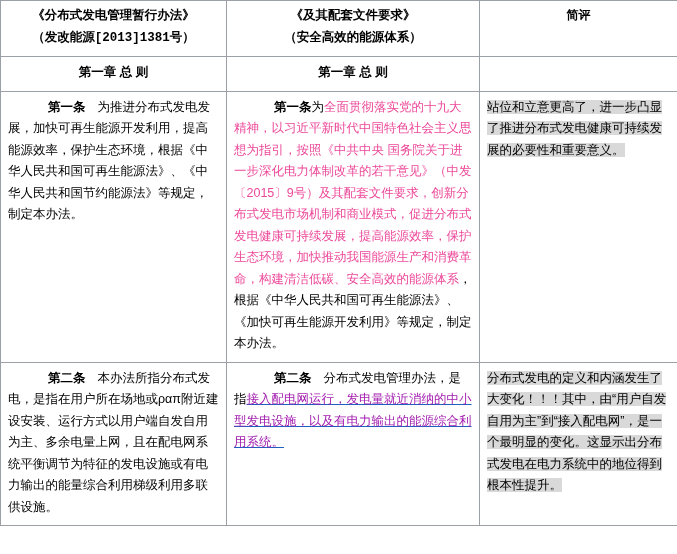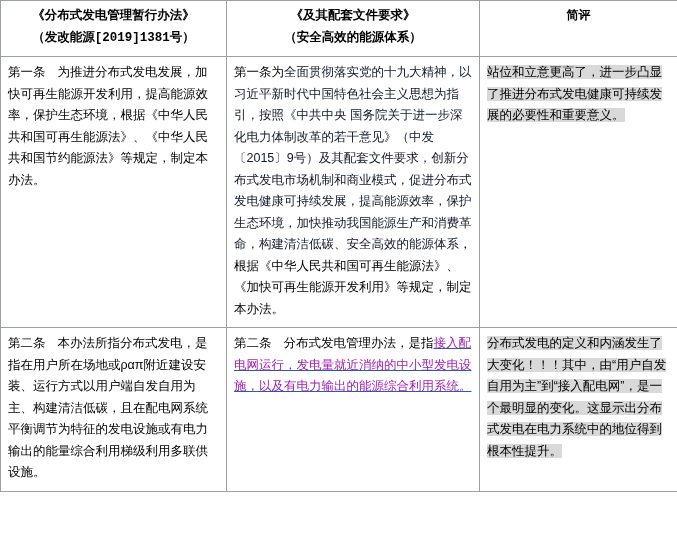--- a/index.html
+++ b/index.html
@@ -47,22 +47,22 @@
   .hdr .simple { font-weight: bold; font-size: 12px; }
 
   .chaprow td {
     text-align: center;
     font-weight: bold;
     font-size: 12.5px;
     padding: 3px 6px 4px 6px;
   }
   .chaprow td.blank { border-left: 1px solid #9aa0a6; }
 
-  .art { font-weight: normal; }
-  .blue { color: #0f172a; }
+  .art { font-weight: bold; margin-left: 40px; }
+  .blue { color: #ec4899; }
   .blue-u { color: #a21caf; text-decoration: underline; text-decoration-color: #1f5fbf; }
   .hl { background: #d9d9d9; }
 
   p.para {
     margin: 0;
     text-indent: 0;
   }
   .sp { display: inline-block; width: 12px; }
 </style>
 </head>
@@ -72,47 +72,52 @@
   <table class="cmp">
     <colgroup>
       <col class="c1">
       <col class="c2">
       <col class="c3">
     </colgroup>
     <tbody>
       <tr class="hdr">
         <td>
           <div class="t1">《分布式发电管理暂行办法》</div>
-          <div class="t1">（发改能源[2019]1381号）</div>
+          <div class="t1">（发改能源[2013]1381号）</div>
         </td>
         <td>
           <div class="t2">《及其配套文件要求》</div>
           <div class="t2">（安全高效的能源体系）</div>
         </td>
         <td>
           <div class="simple">简评</div>
         </td>
       </tr>
 
+      <tr class="chaprow">
+        <td>第一章  总   则</td>
+        <td>第一章  总   则</td>
+        <td class="blank"></td>
+      </tr>
 
       <tr>
         <td>
           <p class="para"><span class="art">第一条</span><span class="sp"></span><span>为推进分布式发电发展，加快可再生能源开发利用，提高能源效率，保护生态环境，根据《中华人民共和国可再生能源法》、《中华人民共和国节约能源法》等规定，制定本办法。</span></p>
         </td>
         <td>
           <p class="para"><span class="art">第一条</span><span>为</span><span class="blue">全面贯彻落实党的十九大精神，以习近平新时代中国特色社会主义思想为指引，按照《中共中央 国务院关于进一步深化电力体制改革的若干意见》（中发〔2015〕9号）及其配套文件要求，</span><span class="blue">创新分布式发电市场机制和商业模式，促进分布式发电健康可持续发展</span><span class="blue">，提高能源效率，保护生态环境，加快推动我国能源生产和消费革命，构建清洁低碳、安全高效的能源体系</span><span>，根据《中华人民共和国可再生能源法》、《加快可再生能源开发利用》等规定，制定本办法。</span></p>
         </td>
         <td>
           <p class="para"><span class="hl">站位和立意更高了，进一步凸显了推进分布式发电健康可持续发展的必要性和重要意义。</span></p>
         </td>
       </tr>
 
       <tr>
         <td>
-          <p class="para"><span class="art">第二条</span><span class="sp"></span><span>本办法所指分布式发电，是指在用户所在场地或ραπ附近建设安装、运行方式以用户端自发自用为主、构建清洁低碳，且在配电网系统平衡调节为特征的发电设施或有电力输出的能量综合利用梯级利用多联供设施。</span></p>
+          <p class="para"><span class="art">第二条</span><span class="sp"></span><span>本办法所指分布式发电，是指在用户所在场地或ραπ附近建设安装、运行方式以用户端自发自用为主、多余电量上网，且在配电网系统平衡调节为特征的发电设施或有电力输出的能量综合利用梯级利用多联供设施。</span></p>
         </td>
         <td>
           <p class="para"><span class="art">第二条</span><span class="sp"></span><span>分布式发电管理办法，是指</span><span class="blue-u">接入配电网运行，发电量就近消纳的中小型发电设施，以及有电力输出的能源综合利用系统。</span></p>
         </td>
         <td>
           <p class="para"><span class="hl">分布式发电的定义和内涵发生了大变化！！！其中，由“用户自发自用为主”到“接入配电网”，是一个最明显的变化。这显示出分布式发电在电力系统中的地位得到根本性提升。</span></p>
         </td>
       </tr>
     </tbody>
   </table>

